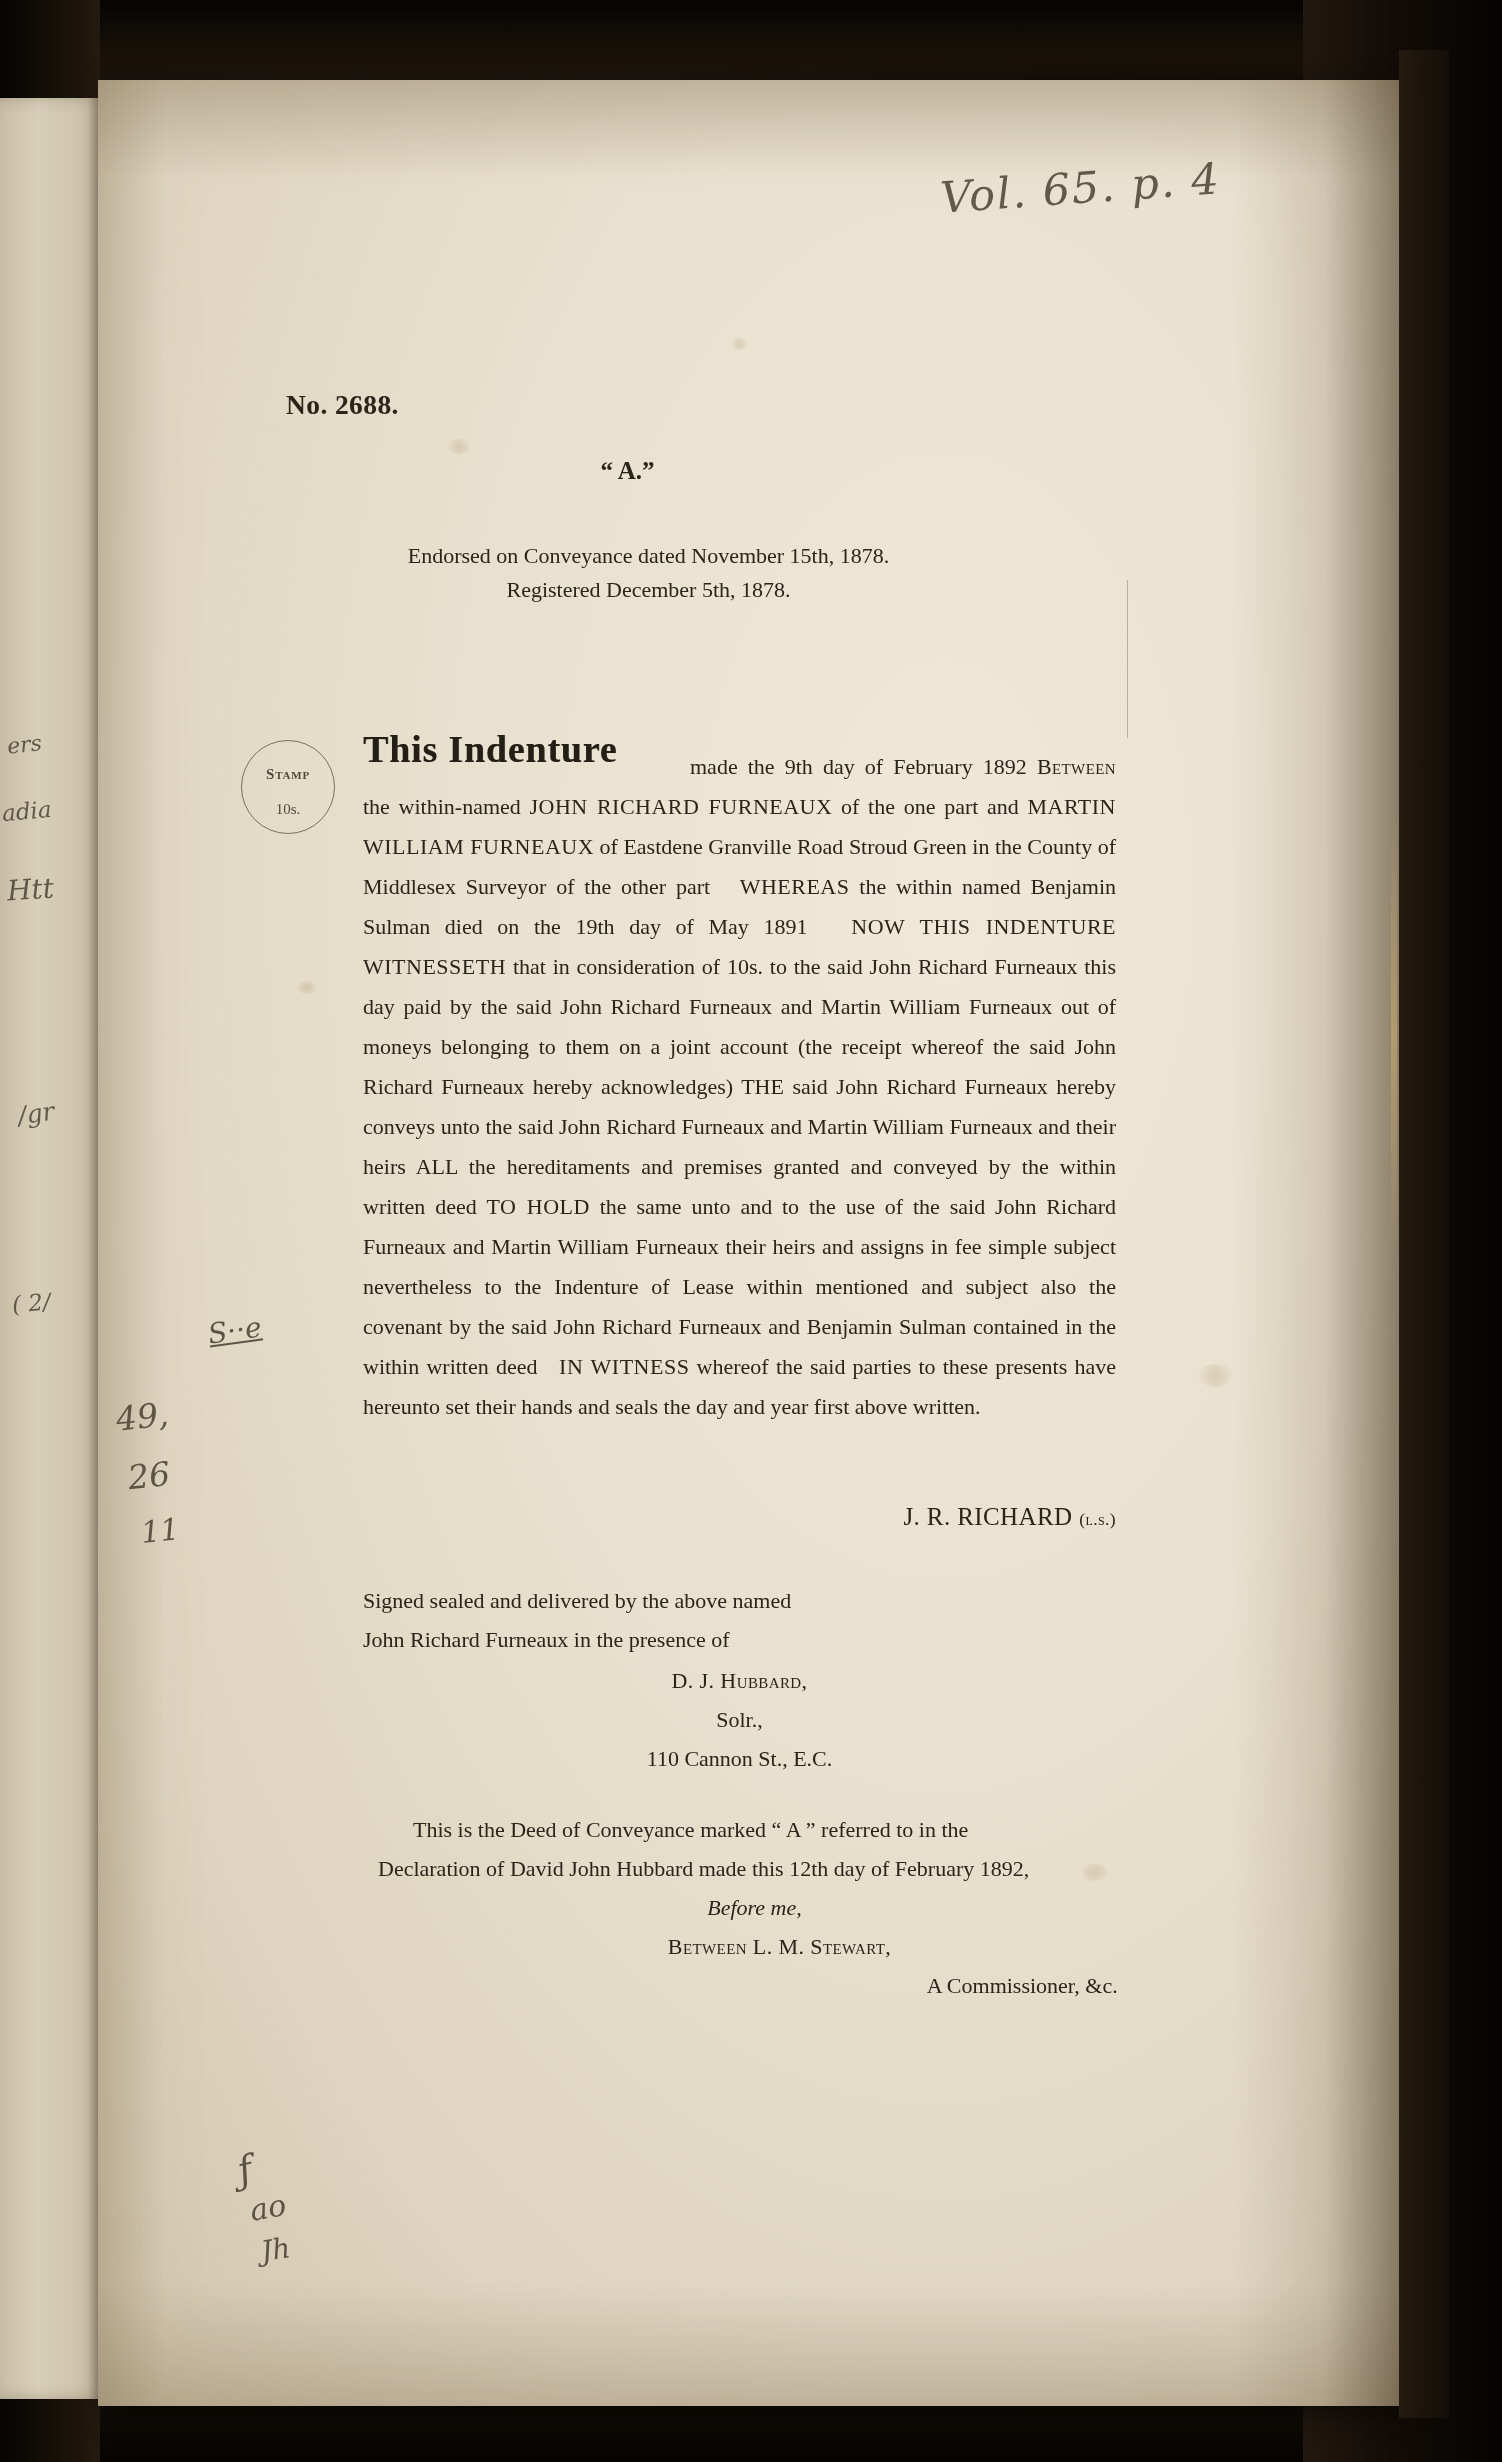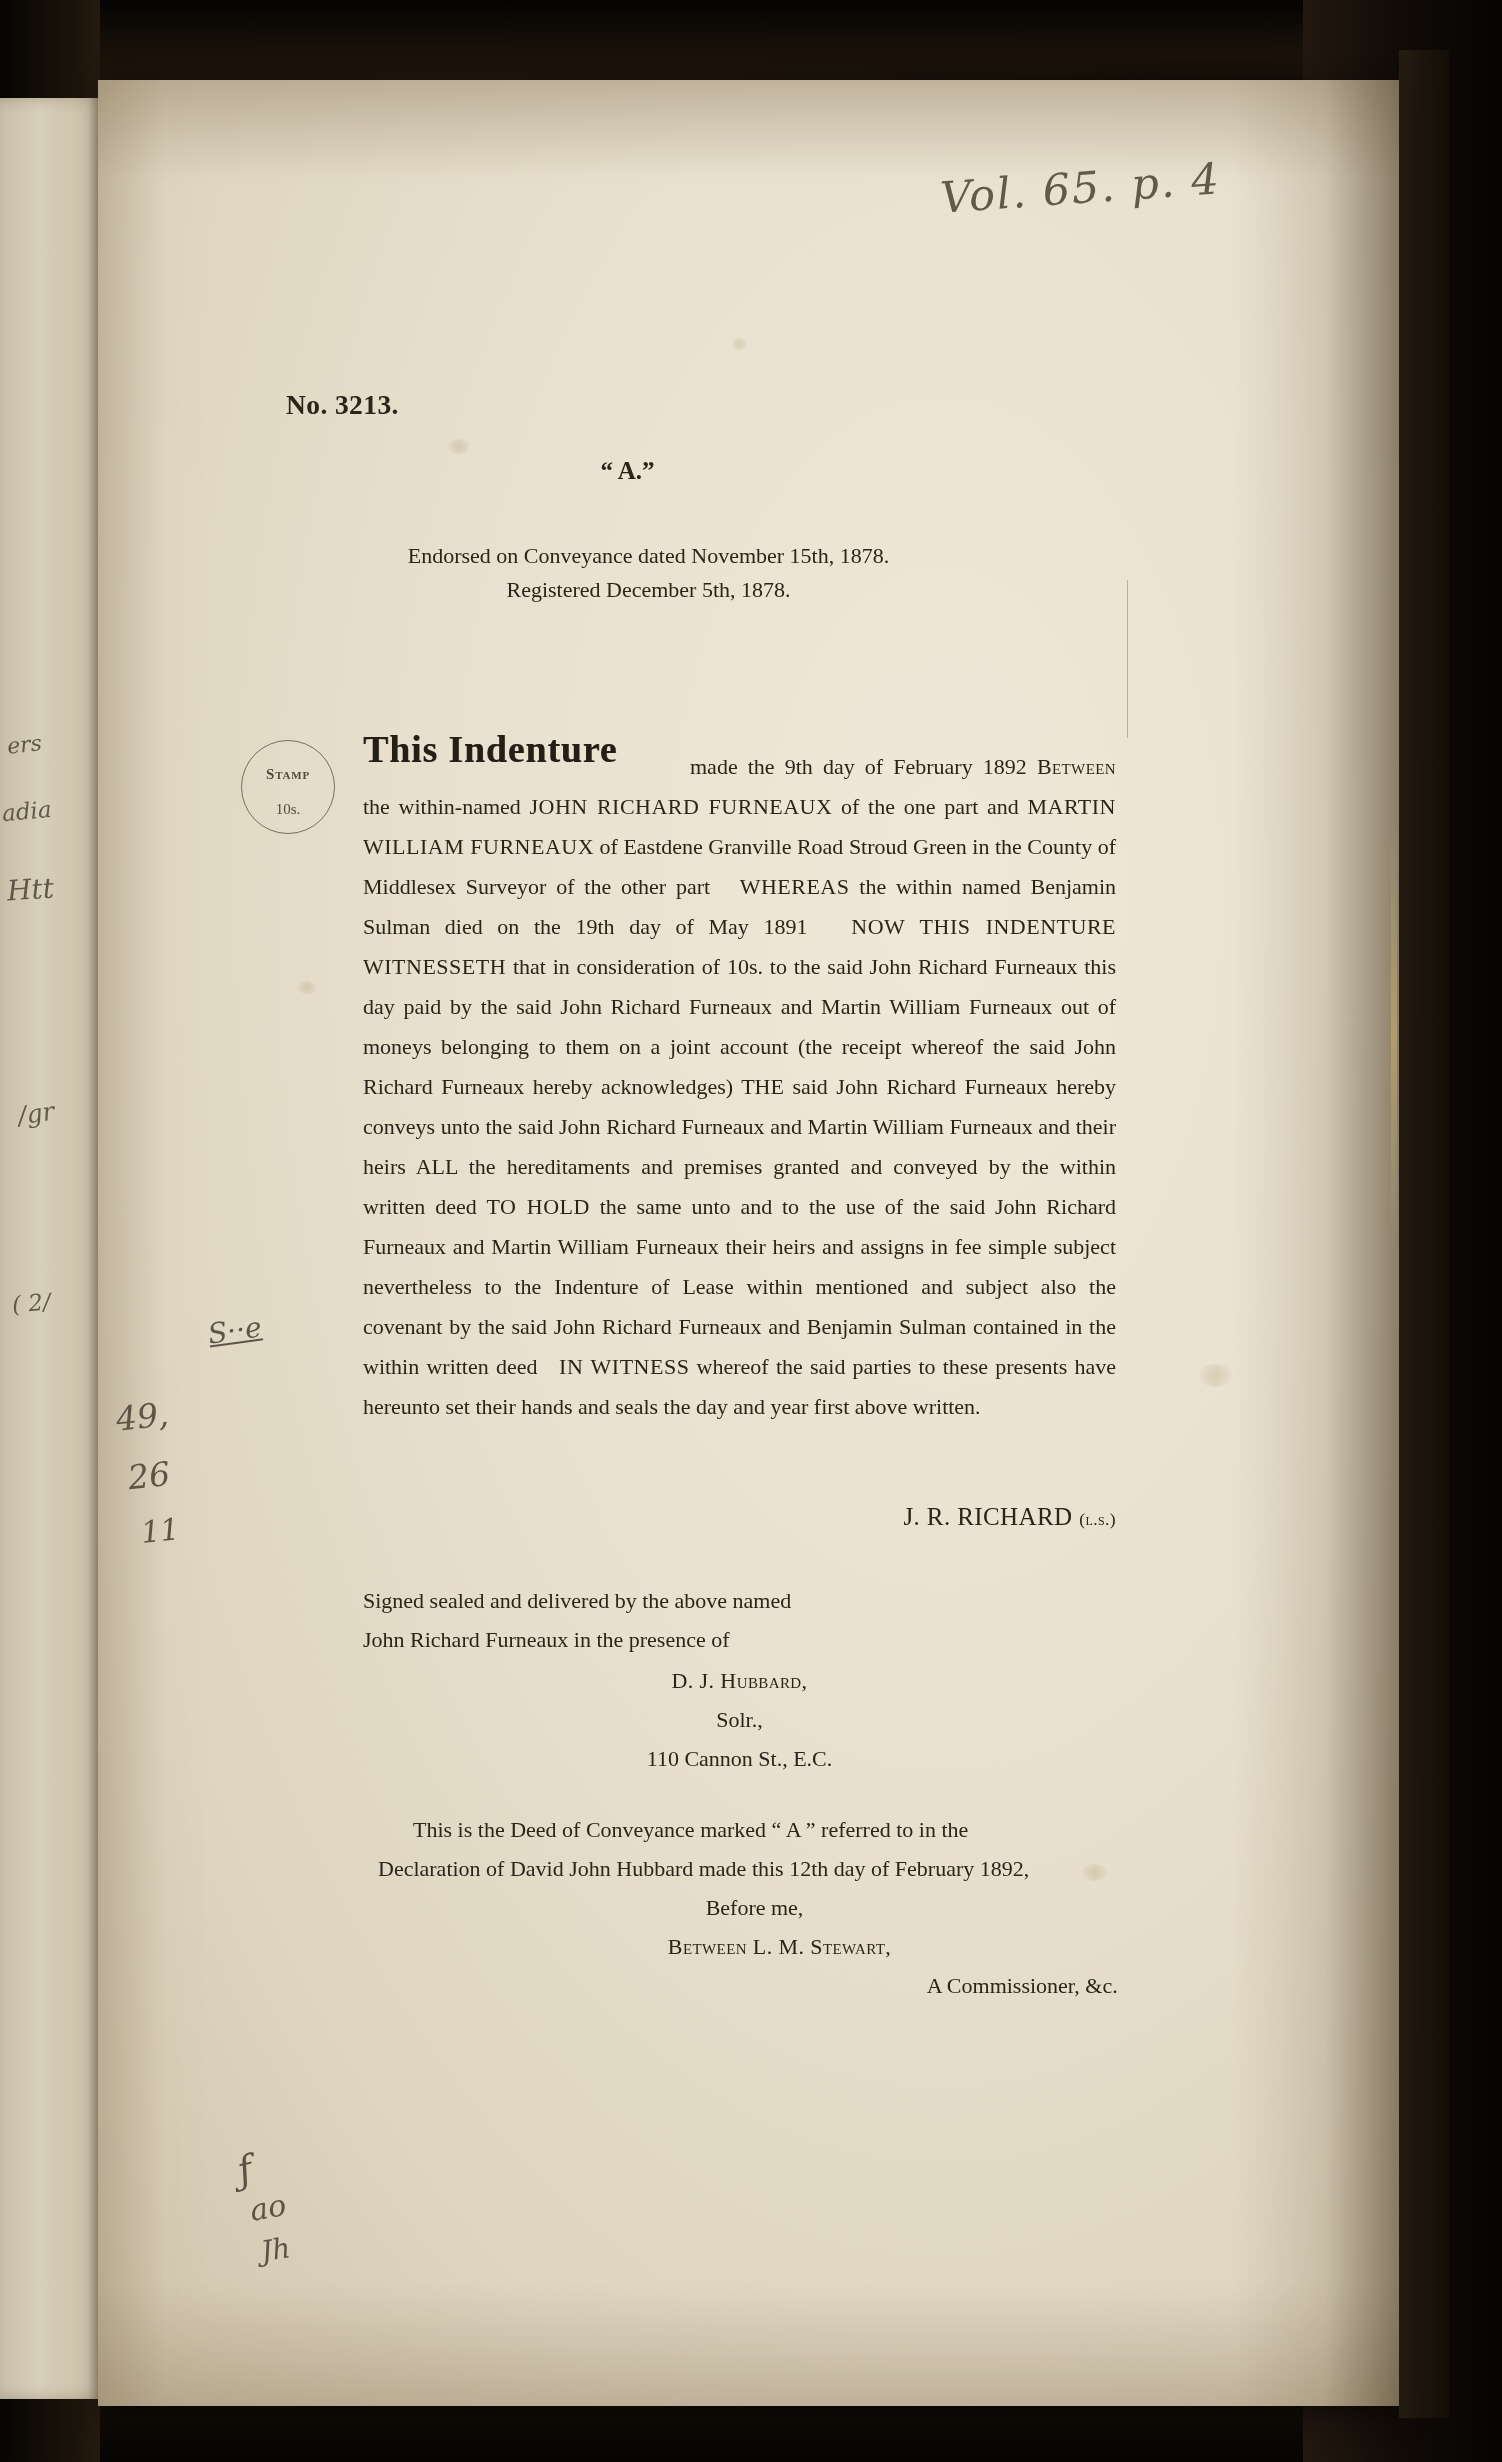--- a/index.html
+++ b/index.html
@@ -213,21 +213,21 @@
   .smallcaps { font-variant: small-caps; letter-spacing: 0.4px; }
 
   .commission {
     position: absolute;
     left: 280px; top: 1730px;
     width: 753px;
     font-size: 22px;
     line-height: 39px;
   }
   .commission .p { text-align: justify; text-indent: 35px; }
-  .commission .c { text-align: center; }
+  .commission .c { text-align: center; font-style: italic; }
   .commission .r { text-align: right; padding-right: 13.3px; }
   .commission .n { text-align: center; padding-left: 50px; }
 
   
   .hand {
     position: absolute;
     font-family: "DejaVu Serif", serif;
     font-style: italic;
     color: #3c3428;
     opacity: 0.8;
@@ -278,21 +278,21 @@
   <div class="spot" style="left:350px; top:359px; width:22px; height:15px;"></div>
   <div class="spot" style="left:634px; top:258px; width:15px; height:11.7px;"></div>
   <div class="spot" style="left:200px; top:901px; width:18.3px; height:13.3px;"></div>
   <div class="spot" style="left:984px; top:1784px; width:25px; height:16.7px;"></div>
   <div class="spot" style="left:1101px; top:1284px; width:33px; height:23px;"></div>
 
   <div class="content">
 
     <div class="vol-note">Vol. 65. p. 4</div>
 
-    <div class="doc-no">No. 3213.</div>
+    <div class="doc-no">No. 2688.</div>
 
     <div class="mark-a">
       <span class="big">“ A.”</span>
     </div>
 
     <div class="endorsed">
       <div>Endorsed on Conveyance dated November 15th, 1878.</div>
       <div>Registered December 5th, 1878.</div>
     </div>
 

